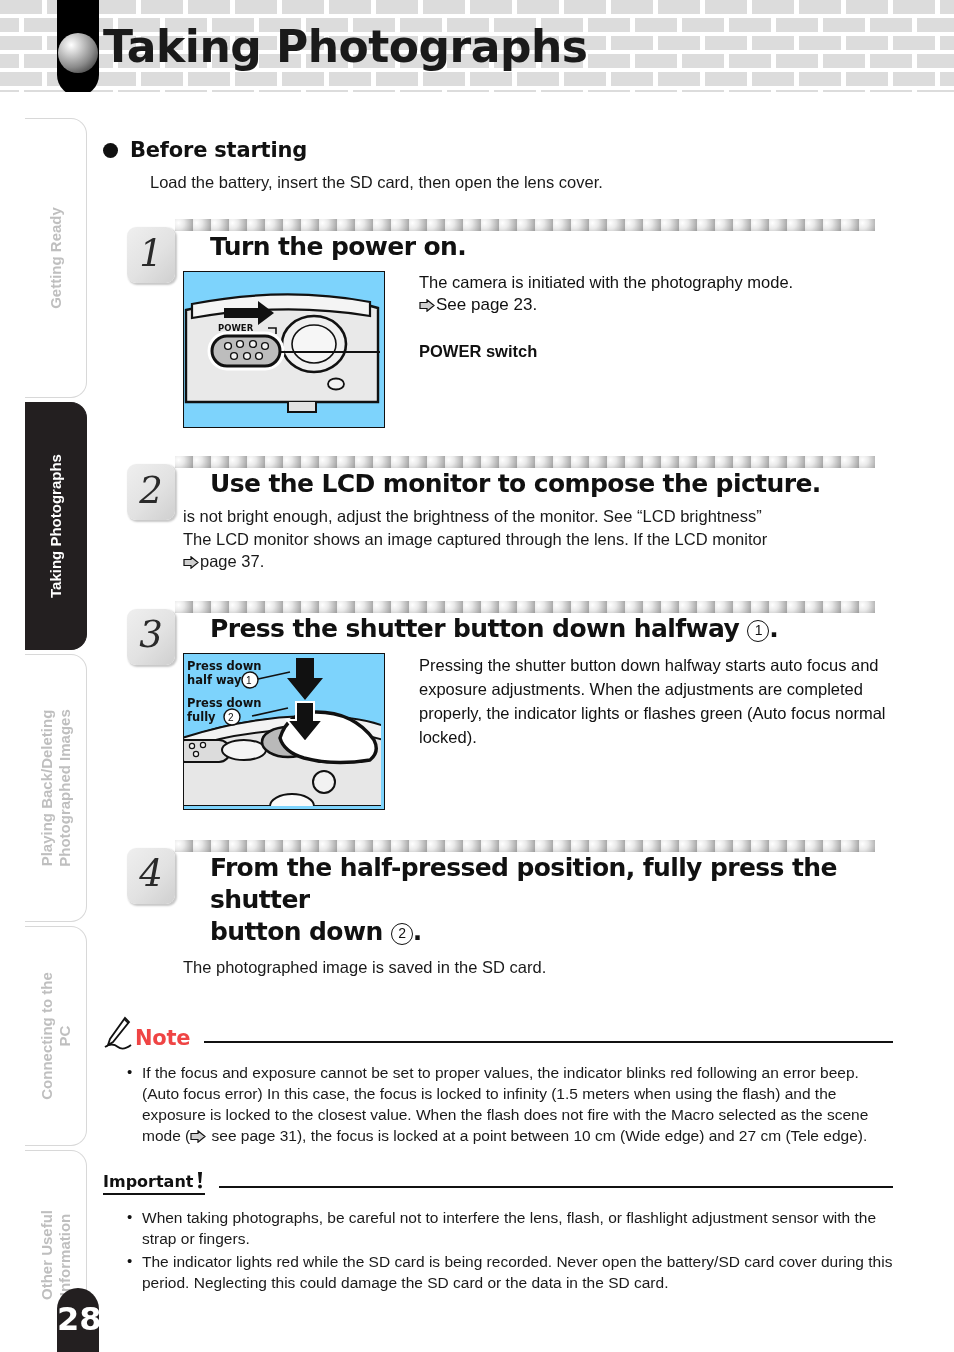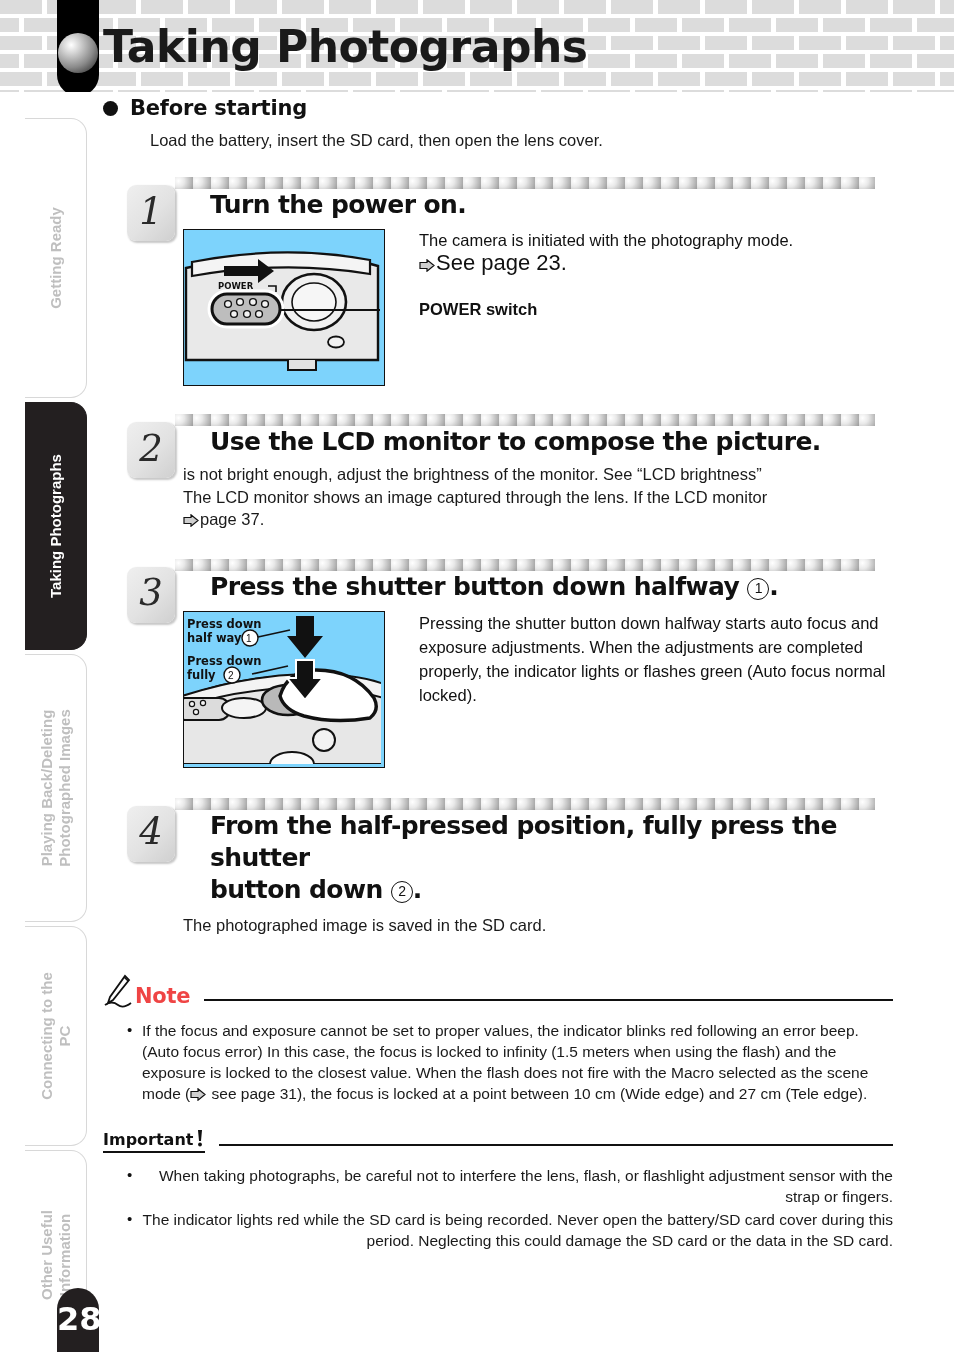--- a/index.html
+++ b/index.html
@@ -86,21 +86,21 @@
   
   #content{
     position:absolute;left:103px;top:96px;width:790px;
   }
   .intro{
     font-size:16.5px;line-height:22px;color:#1a1a1a;margin:6px 0 0 0;
   }
 
   
   .section-head{
-    display:flex;align-items:center;
+    display:flex;align-items:center;margin-top:42px;
   }
   .bullet-dot{
     width:15px;height:15px;border-radius:50%;background:#111;
     margin-right:12px;flex:0 0 auto;
   }
   .section-head .h{
     font-size:21px;font-weight:bold;color:#111;
     font-family:"DejaVu Sans", sans-serif;
     letter-spacing:-0.2px;
   }
@@ -178,21 +178,21 @@
   }
   .bullets{ margin:12px 0 0 0;padding:0;list-style:none; }
   .bullets li{
     position:relative;padding-left:17px;
     font-size:15.5px;line-height:21px;color:#1a1a1a;margin-bottom:2px;
   }
   .bullets li:before{
     content:"\2022";position:absolute;left:2px;top:-1px;font-size:15px;color:#111;
   }
   .impwrap{ margin-top:26px; }
-  .impwrap .bullets{ margin-left:22px;text-align:right; }
+  .impwrap .bullets{ margin-left:22px; }
 
   
   svg{ display:block; }
 </style>
 </head>
 <body>
 
 <div id="header">
   <div id="brickpattern">
       <div class="brickrow" style="top: 0px;"></div>
@@ -285,21 +285,21 @@
 
           <ellipse cx="152" cy="112" rx="8" ry="5.5" fill="#f2f2f2" stroke="#111" stroke-width="1.8"></ellipse>
 
           <path d="M104 130 L104 140 L132 140 L132 130" fill="#e2e2e2" stroke="#111" stroke-width="2"></path>
 
           <line x1="96" y1="80" x2="196" y2="80" stroke="#111" stroke-width="2.2"></line>
         </svg>
       </div>
       <div class="figtext">
         <div style="font-size:16.5px;line-height:22.5px;">The camera is initiated with the photography mode.</div>
-        <div style="font-size:22px;line-height:22.5px;">
+        <div style="font-size:17px;line-height:22.5px;">
           <span class="arrowref">
             <svg width="16" height="13" viewBox="0 0 16 13">
                 <path d="M1 3.5 L8 3.5 L8 0.8 L15 6.5 L8 12.2 L8 9.5 L1 9.5 Z" fill="#cfcfcf" stroke="#111" stroke-width="1.2"></path>
               </svg>
           </span><span>See page 23.</span>
         </div>
         <div style="height:26px;"></div>
         <div style="font-size:16.5px;font-weight:bold;color:#111;">POWER switch</div>
       </div>
     </div>

